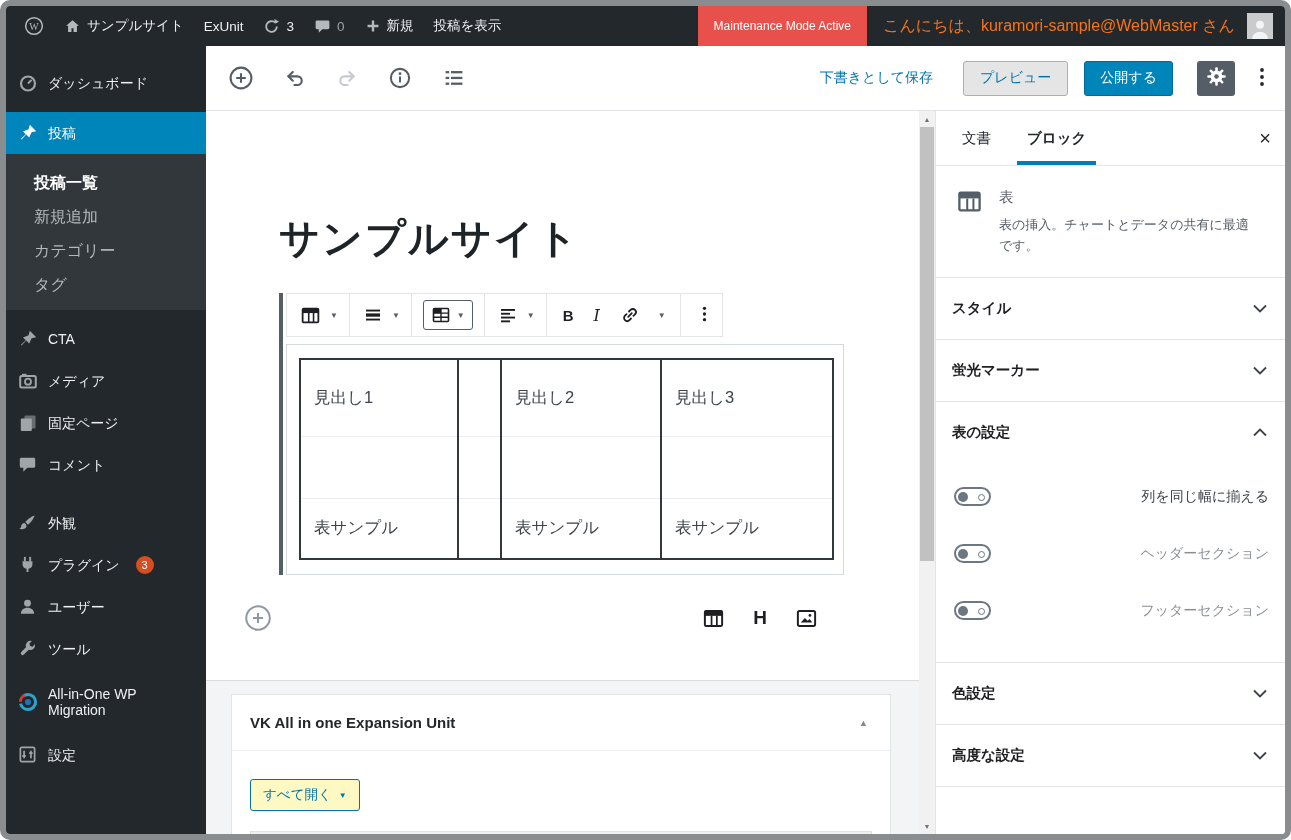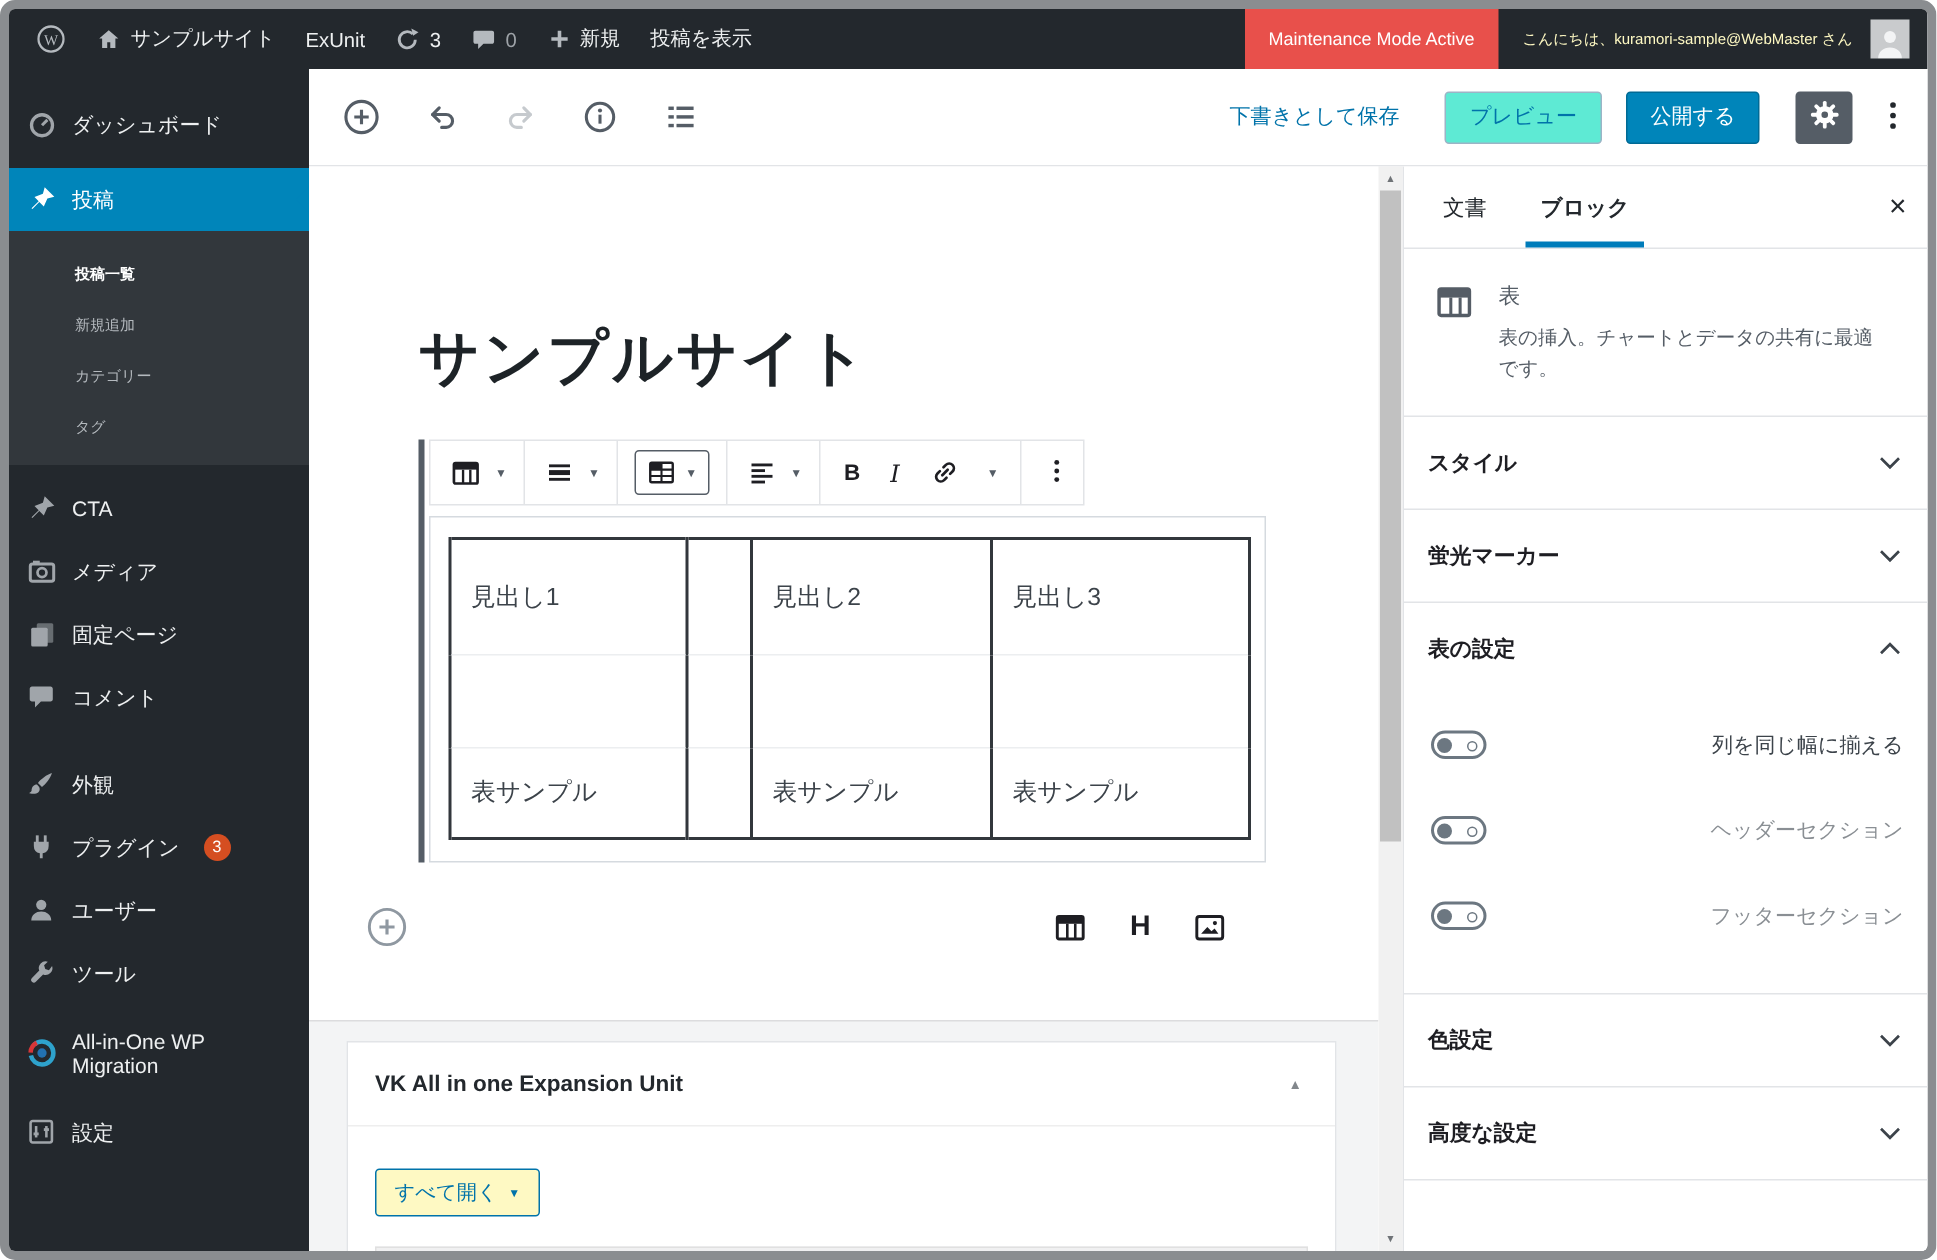--- a/index.html
+++ b/index.html
@@ -7,48 +7,48 @@
   .frame { width:1291px; height:840px; border:6px solid #8a8d90; border-radius:10px; overflow:hidden; background:#fff; display:flex; flex-direction:column; }
 
   
   .adminbar { height:40px; background:#23282d; display:flex; align-items:center; justify-content:space-between; flex:0 0 40px; }
   .ab-left { display:flex; align-items:center; height:100%; padding-left:8px; }
   .ab-item { display:flex; align-items:center; gap:6px; padding:0 10px; height:100%; color:#eef0f1; font-size:13.5px; cursor:pointer; }
   .ab-item svg { display:block; }
   .ab-count-dim { color:#9ea3a8; }
   .ab-right { display:flex; align-items:center; height:100%;border-radius:12px; }
   .maintenance-badge { background:#e8504b; color:#fff; font-size:12px; height:100%; display:flex; align-items:center; padding:0 16px; }
-  .greeting { color:#fef9c3; font-size:10px; padding:0 12px 0 16px; }
+  .greeting { color:#f97316; font-size:16px; padding:0 12px 0 16px; }
   .avatar { width:26px; height:26px; background:#c9cbcd; margin-right:12px; display:flex; align-items:flex-end; justify-content:center; overflow:hidden; }
 
   
   .workspace { flex:1; display:flex; min-height:0; }
   .sidebar { width:200px; background:#23282d; color:#eef0f1; flex:0 0 200px; padding-top:16px; font-size:14px; }
   .menu-item { height:42px; display:flex; align-items:center; gap:10px; padding:0 0 0 12px; cursor:pointer; position:relative; color:#eef0f1; }
   .menu-item .mi-icon { width:20px; height:20px; color:#a0a5aa; flex:0 0 20px; }
   .menu-item.active { background:#0085ba; color:#fff; }
   .menu-item.active .mi-icon { color:#fff; }
   .menu-item.active .notch { position:absolute; right:-6px; top:50%; width:12px; height:12px; background:#0085ba; transform:translateY(-50%) rotate(45deg); }
   .mi-label { line-height:1.15; }
   .badge { background:#d54e21; color:#fff; border-radius:50%; min-width:18px; height:18px; font-size:11px; display:flex; align-items:center; justify-content:center; margin-left:6px; padding:0 2px; }
   .submenu { background:#32373c; padding:12px 0 8px; }
-  .submenu-item { height:34px; display:flex; align-items:center; padding-left:44px; font-size:10px; color:#b4b9be; cursor:pointer; }
+  .submenu-item { height:34px; display:flex; align-items:center; padding-left:28px; font-size:16px; color:#b4b9be; cursor:pointer; }
   .submenu-item.current { color:#fff; font-weight:bold; }
   .sp8 { margin-top:8px; } .sp16 { margin-top:16px; }
   .tall { height:64px; align-items:center; }
   .tall .mi-label { width:130px; }
 
   
   .main { flex:1; display:flex; flex-direction:column; min-width:0; background:#fff; }
   .editor-header { height:65px; border-bottom:1px solid #e2e4e7; display:flex; align-items:center; justify-content:space-between; padding:0 16px 0 20px; flex:0 0 65px; background:#fff; }
   .eh-left { display:flex; align-items:center; gap:26px; }
   .icon-btn { background:none; border:none; cursor:pointer; display:flex; align-items:center; justify-content:center; padding:2px; }
   .eh-right { display:flex; align-items:center; gap:14px; }
   .link-btn { color:#0073aa; font-size:14px; background:none; border:none; cursor:pointer; margin-right:16px; }
-  .btn-secondary { background:#5eead4; border:1px solid #9cb4c6; border-radius:3px; color:#0073aa; font-size:14px; height:35px; padding:0 16px; cursor:pointer; }
+  .btn-secondary { background:#e5e5e5; border:1px solid #9cb4c6; border-radius:3px; color:#0073aa; font-size:14px; height:35px; padding:0 16px; cursor:pointer; }
   .btn-primary { background:#0085ba; border:1px solid #006a95; border-radius:3px; color:#fff; font-size:14px; height:35px; padding:0 15px; cursor:pointer; margin-left:2px; }
   .gear-btn { width:38px; height:35px; background:#555d66; border:none; border-radius:3px; display:flex; align-items:center; justify-content:center; cursor:pointer; margin-left:10px; }
   .kebab-btn { background:none; border:none; cursor:pointer; padding:4px; margin-left:6px; }
 
   .editor-body { flex:1; display:flex; min-height:0; }
   .canvas { flex:1; background:#fff; overflow:hidden; position:relative; }
   .content-col { width:565px; margin-left:73px; }
   .post-title { margin-top:100px; font-family:"DejaVu Serif","Liberation Serif",serif; font-size:40px; font-weight:600; color:#1d2327; letter-spacing:2px; cursor:text; }
 
   .block-wrap { position:relative; margin-left:7px; margin-top:27px; width:558px; }

